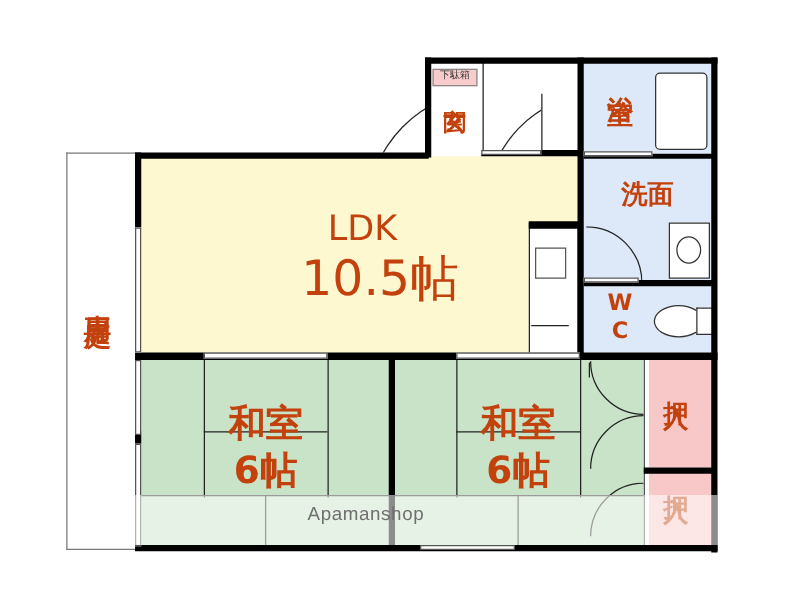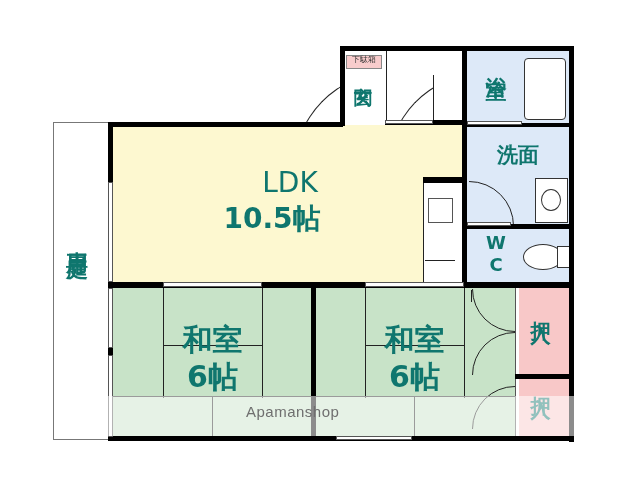--- a/index.html
+++ b/index.html
@@ -1,36 +1,36 @@
 <!DOCTYPE html>
 <html><head>
 <meta charset="utf-8">
 <style>
   html, body { margin:0; padding:0; }
   body { width:640px; height:480px; background:#ffffff; position:relative; overflow:hidden;
          font-family:"DejaVu Sans", "Liberation Sans", sans-serif; }
   .abs { position:absolute; box-sizing:border-box; }
   .wall { position:absolute; background:#000; }
-  .room-label { position:absolute; color:#0f766e; font-weight:bold; text-align:center; line-height:1.05; }
+  .room-label { position:absolute; color:#c2410c; font-weight:bold; text-align:center; line-height:1.05; }
   .vtext { writing-mode:vertical-rl; text-orientation:upright; letter-spacing:2px; }
   .tline { position:absolute; background:#222; }
   .win { position:absolute; background:#fff; border:1px solid #555; box-sizing:border-box; }
   .door-arc { position:absolute; border:1px solid #222; box-sizing:border-box; }
   .wm-band { position:absolute; background:rgba(255,255,255,0.55); }
   .watermark { position:absolute; color:#6f6f6f; font-size:15px; font-family:"Liberation Sans", sans-serif; letter-spacing:0.5px; }
 </style>
 </head>
 <body>
 
 <div class="abs" style="left:53px; top:122px; width:56px; height:318px; border:1px solid #777; border-right:none; background:#fff;"></div>
 <div class="room-label vtext" style="left:66px; top:234px; font-size:22px;">専用庭</div>
 
 <div class="abs" style="left:110px; top:125px; width:355px; height:160px; background:#fdf8d0;"></div>
 <div class="room-label" style="left:230px; top:168px; width:120px; font-size:28px; font-weight:normal;">LDK</div>
-<div class="room-label" style="left:192px; top:204px; width:160px; font-size:28px; font-weight:bold;">10.5帖</div>
+<div class="room-label" style="left:224px; top:204px; width:160px; font-size:39px; font-weight:normal;">10.5帖</div>
 
 <div class="abs" style="left:423px; top:178px; width:40px; height:107px; background:#fff; border:1px solid #222;"></div>
 <div class="wall" style="left:423px; top:177px; width:42px; height:6px;"></div>
 <div class="abs" style="left:428px; top:198px; width:25px; height:25px; border:1px solid #555; background:#fff;"></div>
 <div class="tline" style="left:425px; top:260px; width:30px; height:1px;"></div>
 
 <div class="abs" style="left:342px; top:50px; width:44px; height:73px; background:#fff;"></div>
 <div class="abs" style="left:346px; top:55px; width:36px; height:14px; background:#f8cccc; border:1px solid #888;"></div>
 <div class="room-label" style="left:346px; top:56px; width:36px; font-size:8px; color:#333; font-weight:normal;">下駄箱</div>
 <div class="room-label vtext" style="left:353px; top:73px; font-size:18px;">玄関</div>

